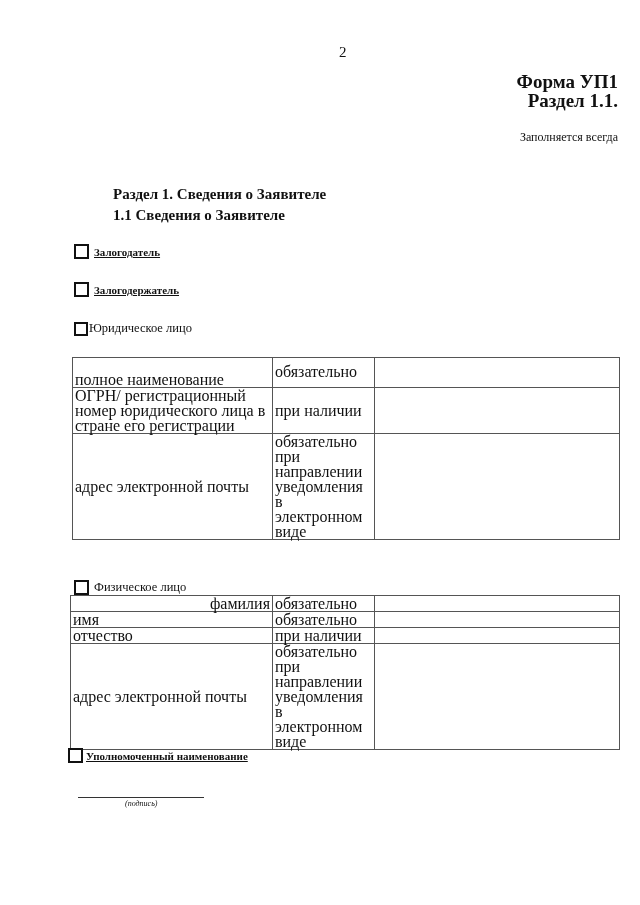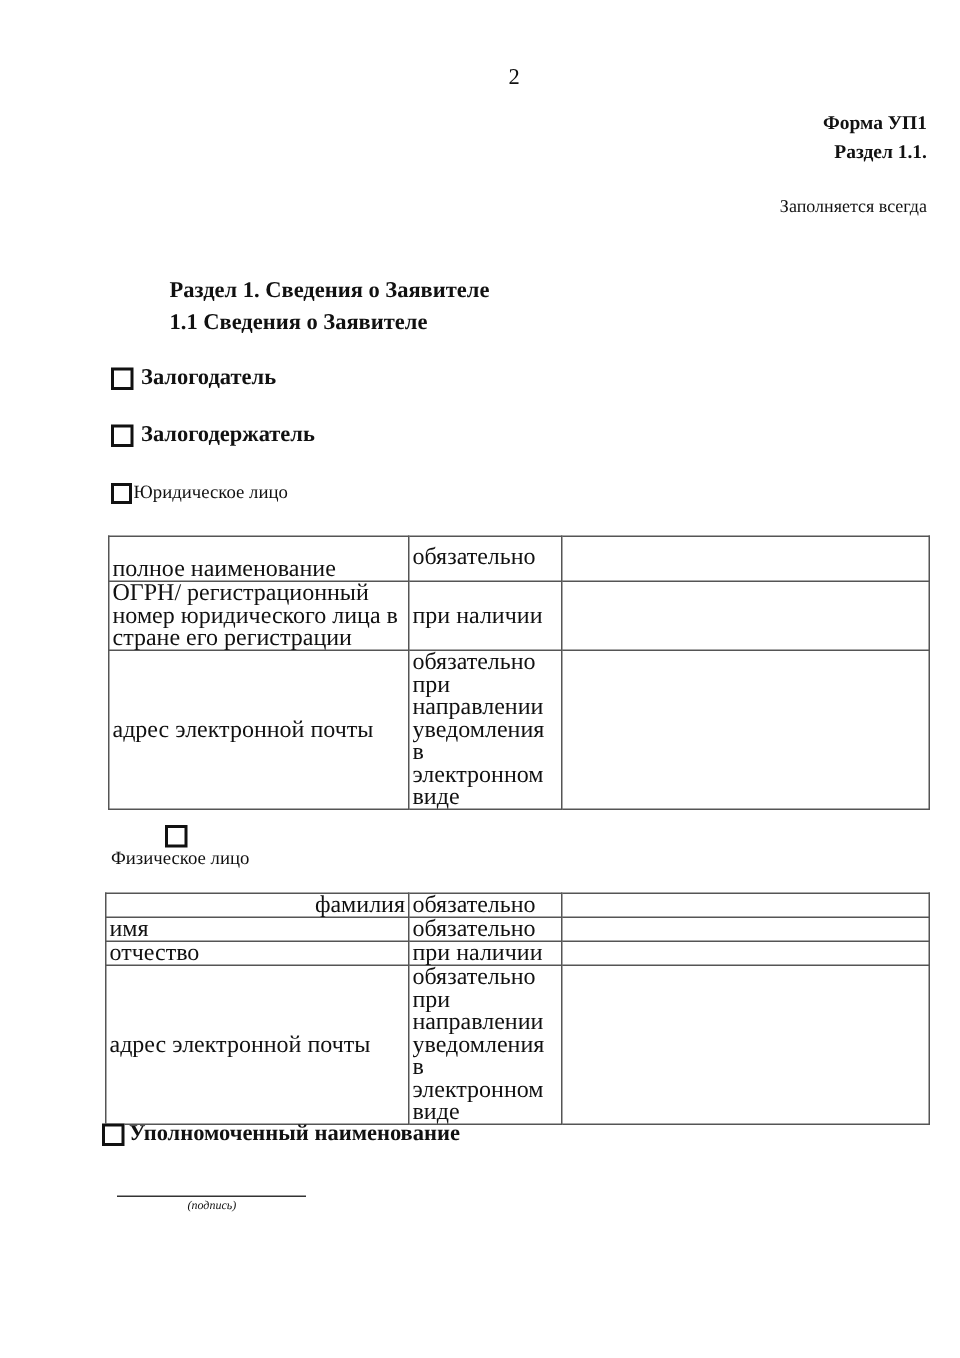--- a/index.html
+++ b/index.html
@@ -2,30 +2,30 @@
 <html><head>
   <meta charset="utf-8">
   <style>
     html, body { margin: 0; padding: 0; background: #ffffff; }
     body {
       width: 640px; height: 905px; position: relative; overflow: hidden;
       font-family: "Liberation Serif", "DejaVu Serif", serif; color: #111;
     }
     .abs { position: absolute; }
     .page-num { left: 339px; top: 44px; font-size: 15px; }
-    .form-title { right: 22px; top: 72px; font-size: 13px; font-weight: bold; text-align: right; line-height: 19px; }
+    .form-title { right: 22px; top: 72px; font-size: 19px; font-weight: bold; text-align: right; line-height: 19px; }
     .fill-note { right: 22px; top: 130px; font-size: 12px; }
     .sec-title { left: 113px; top: 184px; font-size: 15px; font-weight: bold; line-height: 21px; }
     .chk-row { left: 74px; display: flex; align-items: center; }
     .chk {
       width: 11px; height: 11px; border: 2px solid #111; box-sizing: content-box;
       display: inline-block; margin-right: 5px; background: #fff;
     }
     .chk.sm { width: 10px; height: 10px; margin-right: 1px; }
-    .chk-big-label { font-size: 15px; font-weight: bold; }
+    .chk-big-label { font-size: 11px; font-weight: bold; text-decoration: underline; }
     .chk-small-label { font-size: 12.5px; }
     table.grid {
       position: absolute; border-collapse: collapse; font-size: 16px; line-height: 15px;
     }
     table.grid td {
       border: 1px solid #555; padding: 0 2px; vertical-align: middle;
     }
     table.grid td.c1 { width: 195px; }
     table.grid td.c2 { width: 97px; }
     table.grid td.c3 { width: 240px; }
@@ -79,21 +79,21 @@
     <td class="c3"></td>
   </tr>
   <tr style="height:90px;">
     <td class="c1">адрес электронной почты</td>
     <td class="c2" style="width:90px;">обязательно при направлении уведомления в электронном виде</td>
     <td class="c3"></td>
   </tr>
 </tbody>
   </table>
 
-<div class="abs chk-row" style="top:550px;flex-direction:column;">
+<div class="abs chk-row" style="top:580px;">
   <span class="chk"></span>
   <span class="chk-small-label">Физическое лицо</span>
 </div>
 
 <table class="grid" id="t2">
   <tbody>
       <tr style="height:15px;">
     <td class="c1" style="width:197px;text-align:right;">фамилия</td>
     <td class="c2">обязательно</td>
     <td class="c3"></td>

